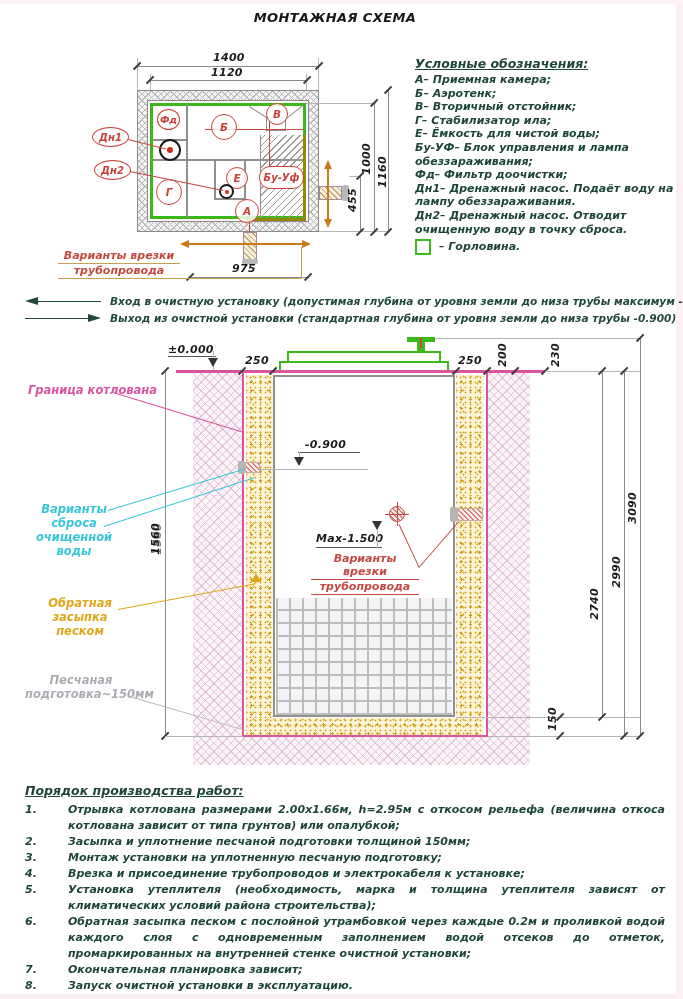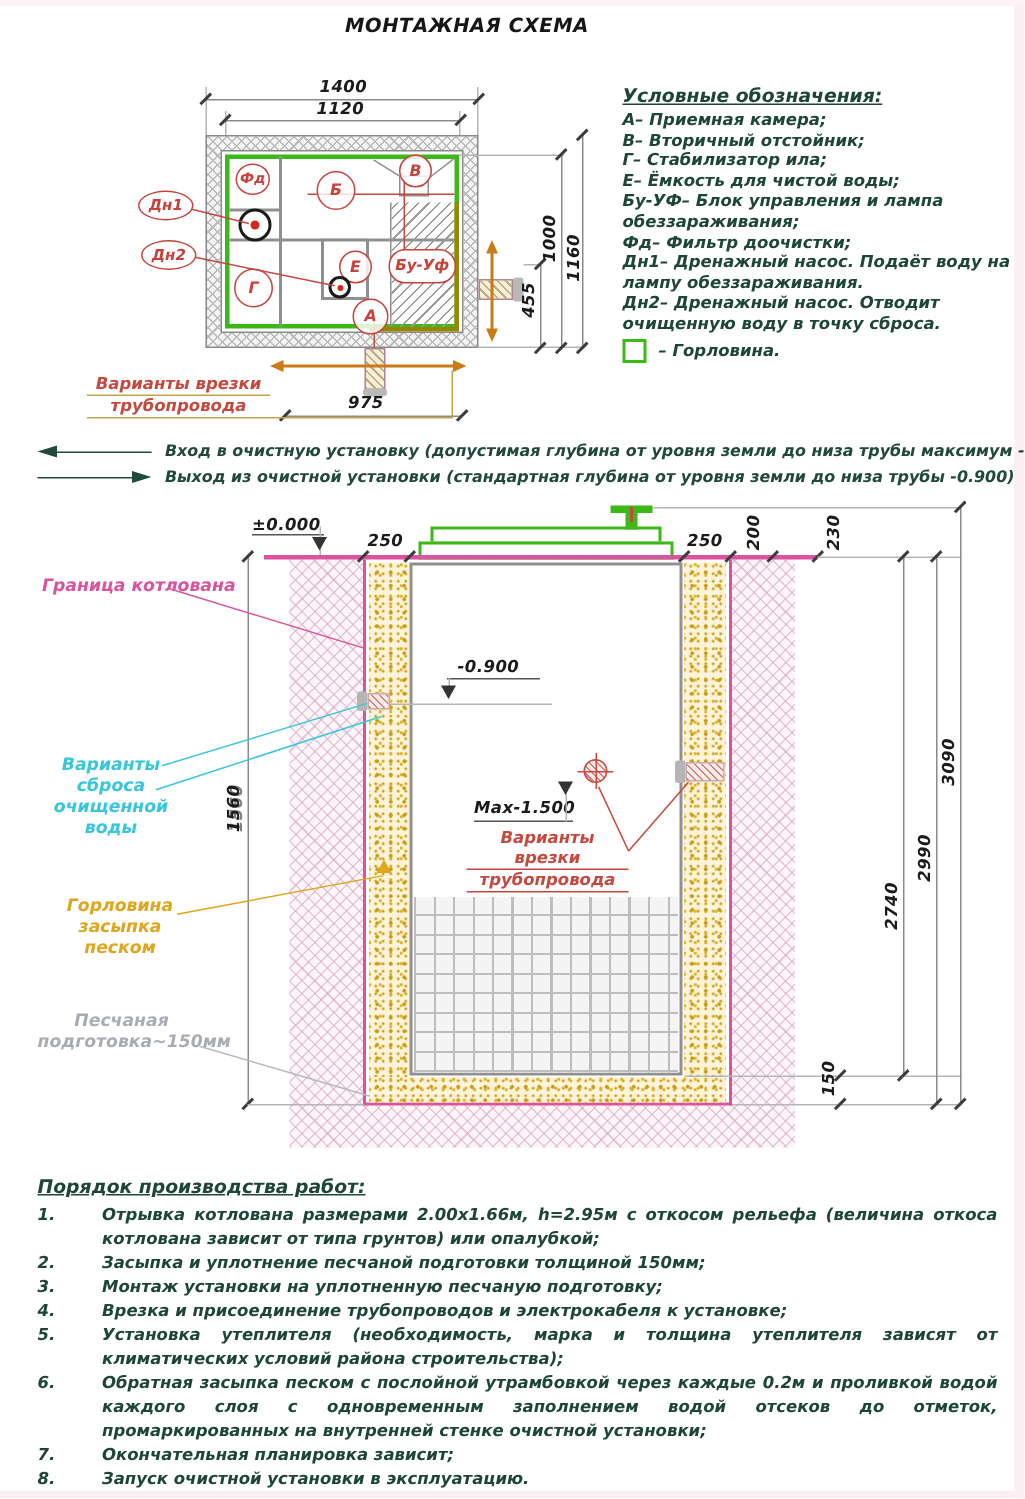--- a/index.html
+++ b/index.html
@@ -47,21 +47,21 @@
   .tri{position:absolute;width:0;height:0}
   .work-item{display:flex}
   .wnum{width:43px;flex:none}
   .wtext{flex:1;text-align:justify}
 </style>
 </head>
 <body>
 
 <div class="canvas">
 
-  <div class="ab" style="left:230px;top:10px;width:210px;font:italic bold 13px 'DejaVu Sans',sans-serif;color:#161616;letter-spacing:.4px">
+  <div class="ab" style="left:230px;top:10px;width:210px;text-align:center;font:italic bold 13px 'DejaVu Sans',sans-serif;color:#161616;letter-spacing:.4px">
     <div>МОНТАЖНАЯ СХЕМА</div>
   </div>
 
   <div class="extv" style="left:137px;top:58px;height:32px"></div>
   <div class="extv" style="left:318px;top:58px;height:32px"></div>
   <div class="hl" style="left:137px;top:66px;width:182px"></div>
   <div class="tk" style="left:132px;top:65px"></div>
   <div class="tk" style="left:314px;top:65px"></div>
   <div class="dt" style="left:213px;top:51px">1400</div>
 
@@ -166,20 +166,21 @@
   <div class="ab" style="left:58px;top:249px;width:122px;text-align:center">
     <div class="rl" style="border-bottom:1px solid #c8a24a;padding-bottom:1px">Варианты врезки</div>
     <div class="rl" style="border-bottom:1px solid #c8a24a;padding-bottom:1px">трубопровода</div>
   </div>
   <div class="ab" style="left:180px;top:278px;width:122px;height:1px;background:#c8a24a"></div>
   <div class="ab" style="left:301px;top:247px;width:1px;height:31px;background:#c8a24a"></div>
 
   <div class="ab green-t" style="left:415px;top:56px;font:italic bold 12.5px 'DejaVu Sans',sans-serif;text-decoration:underline">Условные обозначения:</div>
   <div class="ab green-t" style="left:415px;top:73px;width:264px;font:italic bold 11px 'DejaVu Sans',sans-serif;line-height:13.6px">
     <p>А– Приемная камера;</p>
+    <p>Б– Аэротенк;</p>
     <p>В– Вторичный отстойник;</p>
     <p>Г– Стабилизатор ила;</p>
     <p>Е– Ёмкость для чистой воды;</p>
     <p>Бу-УФ– Блок управления и лампа обеззараживания;</p>
     <p>Фд– Фильтр доочистки;</p>
     <p>Дн1– Дренажный насос. Подаёт воду на лампу обеззараживания.</p>
     <p>Дн2– Дренажный насос. Отводит очищенную воду в точку сброса.</p>
     <div style="display:flex;align-items:center;margin-top:3px">
       <span style="display:inline-block;width:16px;height:16px;border:2.5px solid #3cb818;background:#fff;margin-right:8px"></span>
       <span>– Горловина.</span>
@@ -286,21 +287,21 @@
   <div class="ln" style="left:113px;top:392px;width:136px;background:#d9539f;transform:rotate(17deg)"></div>
 
   <div class="ab" style="left:22px;top:502px;width:104px;text-align:center;color:#38c6da;font:italic bold 11.5px 'DejaVu Sans',sans-serif">
     <div>Варианты сброса</div>
     <div>очищенной воды</div>
   </div>
   <div class="ln" style="left:108px;top:510px;width:143px;background:#38c6da;transform:rotate(-16.9deg)"></div>
   <div class="ln" style="left:104px;top:526px;width:158px;background:#38c6da;transform:rotate(-18deg)"></div>
 
   <div class="ab" style="left:25px;top:596px;width:110px;text-align:center;color:#dfa61c;font:italic bold 11.5px 'DejaVu Sans',sans-serif">
-    <div>Горловина засыпка</div>
+    <div>Обратная засыпка</div>
     <div>песком</div>
   </div>
   <div class="ln" style="left:118px;top:609px;width:140px;background:#dfa61c;transform:rotate(-10.6deg)"></div>
   <div class="tri" style="left:251px;top:573px;border-left:5px solid transparent;border-right:5px solid transparent;border-bottom:9px solid #dfa61c"></div>
 
   <div class="ab" style="left:25px;top:673px;width:112px;text-align:center;color:#a9adb3;font:italic bold 11.5px 'DejaVu Sans',sans-serif">
     <div>Песчаная</div>
     <div>подготовка~150мм</div>
   </div>
   <div class="ln" style="left:133px;top:697px;width:118px;background:#b5b8bd;transform:rotate(16.3deg)"></div>

